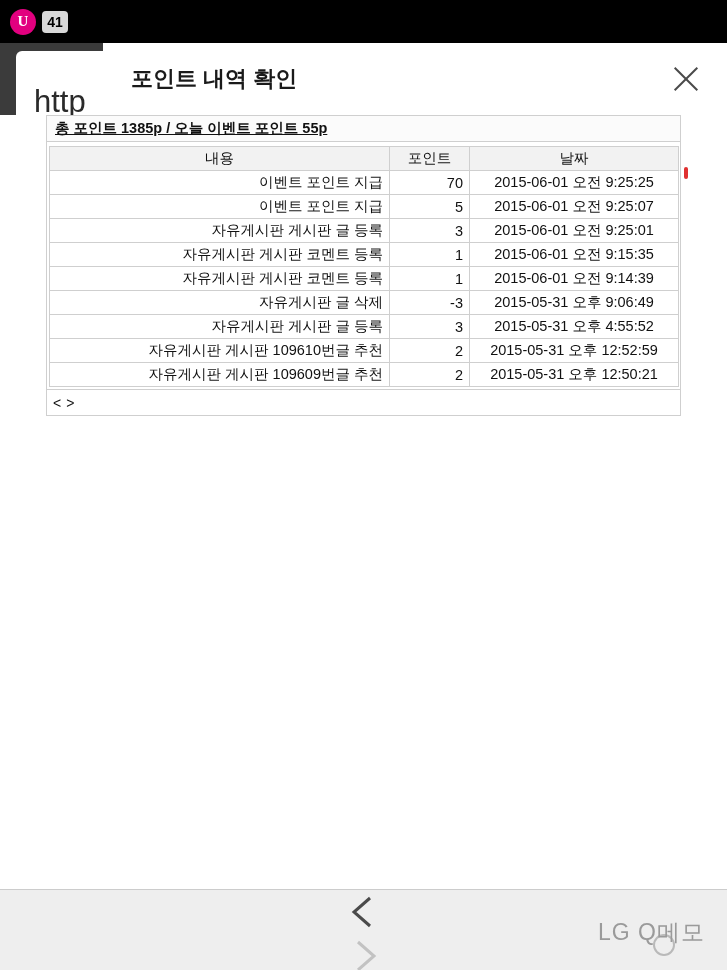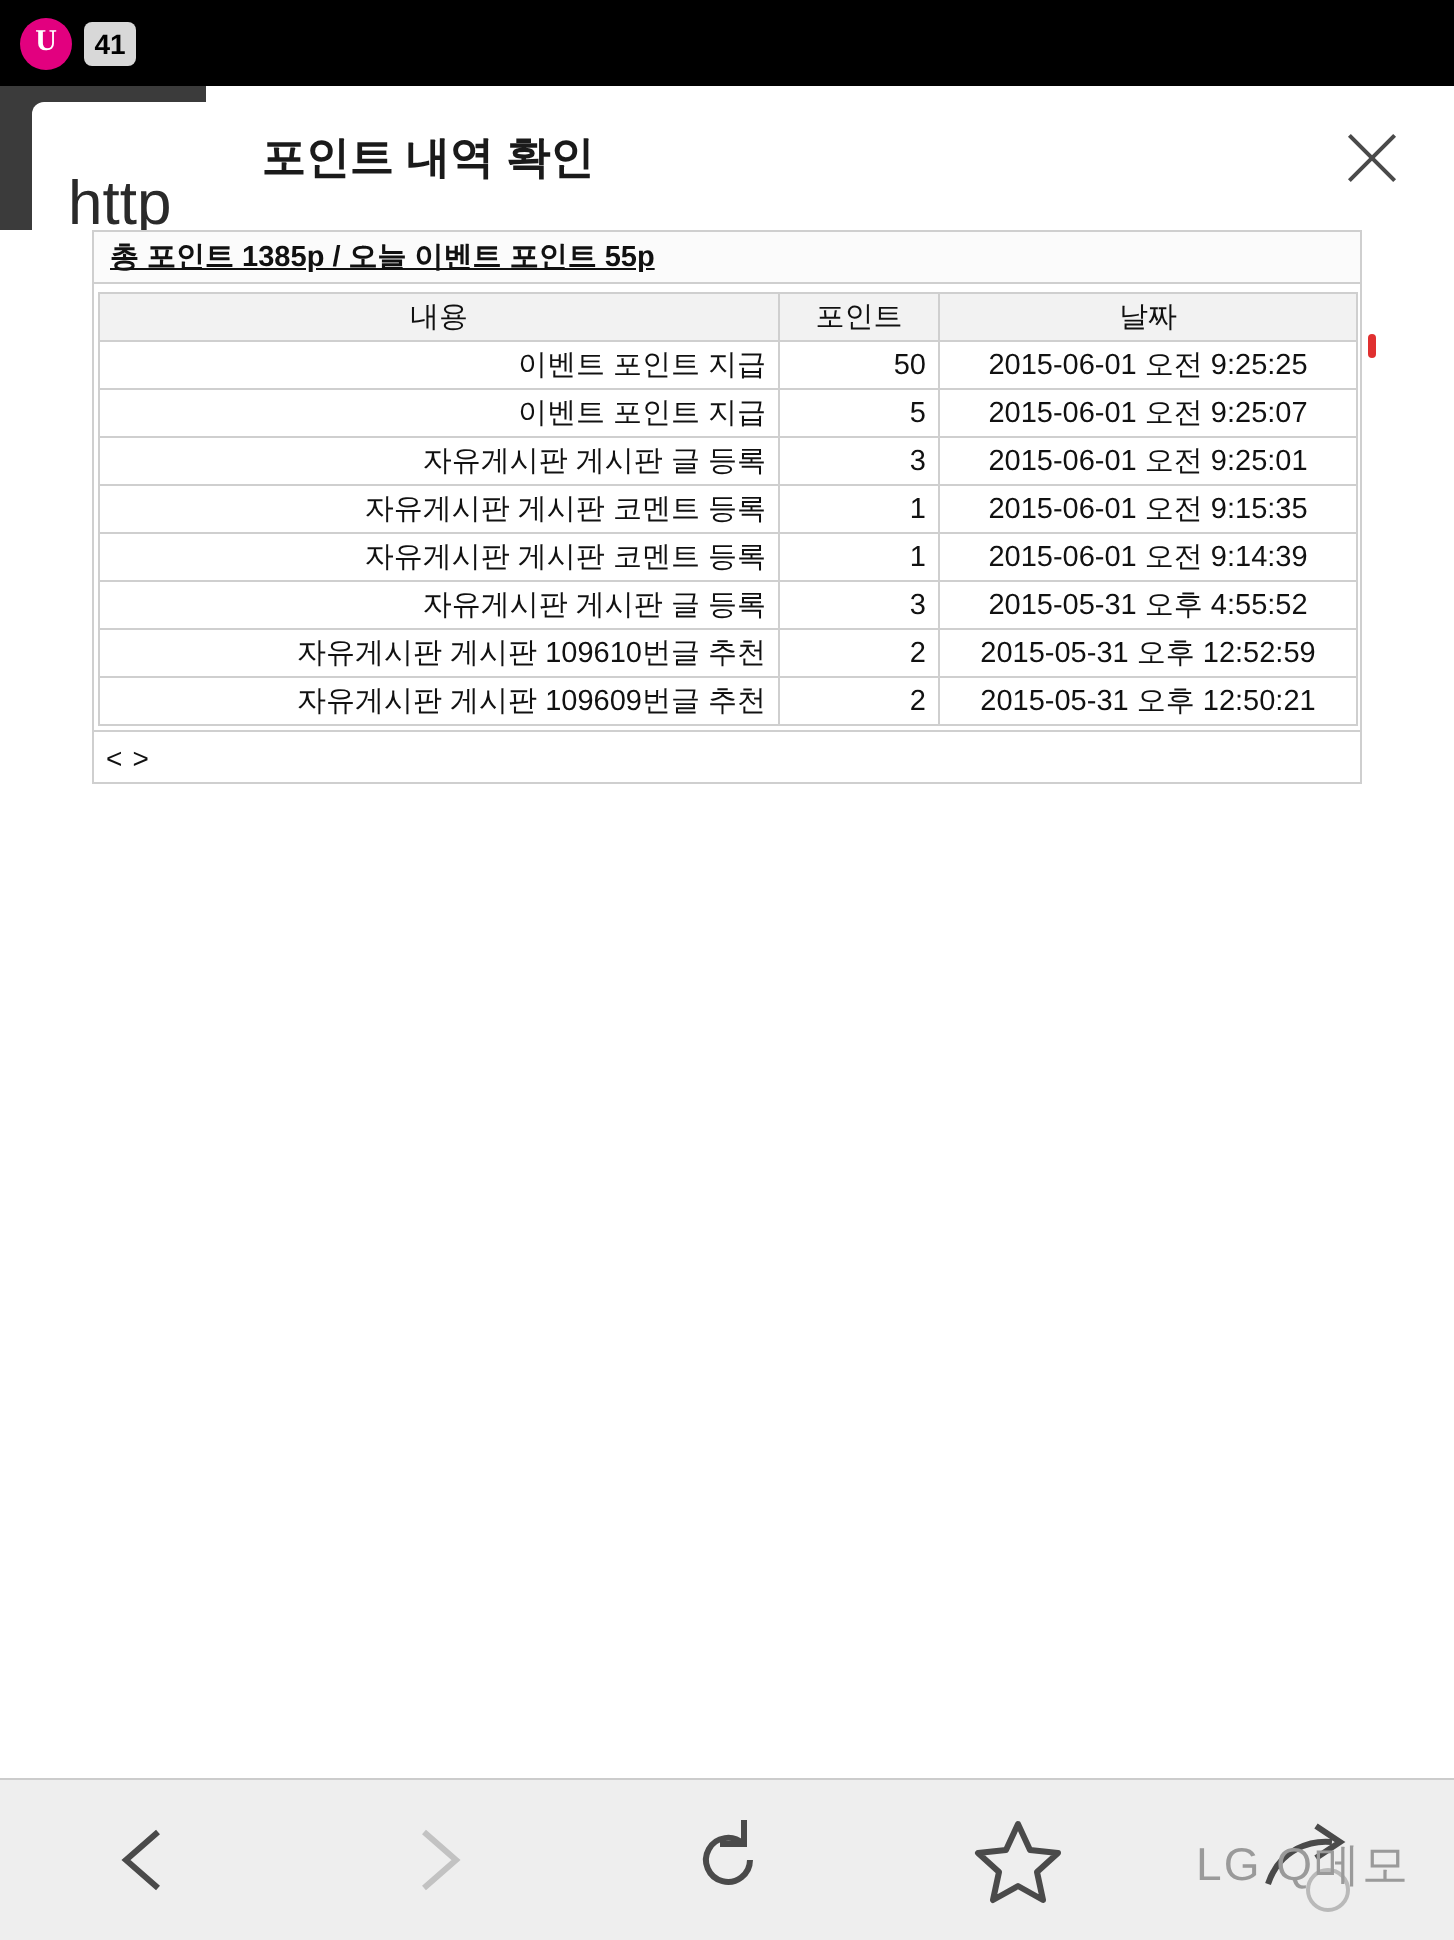--- a/index.html
+++ b/index.html
@@ -292,20 +292,21 @@
   
   .navbar {
     position: absolute;
     bottom: 0; left: 0;
     width: 727px;
     height: 80px;
     background: #eeeeee;
     border-top: 1px solid #cccccc;
     display: flex;
     align-items: center;
+    flex-direction: column;
   }
   .nav-btn {
     flex: 1;
     display: flex;
     align-items: center;
     justify-content: center;
     height: 80px;
     cursor: pointer;
   }
   .nav-btn svg { display: block; }
@@ -361,21 +362,21 @@
       <thead>
         <tr>
           <th>내용</th>
           <th>포인트</th>
           <th>날짜</th>
         </tr>
       </thead>
       <tbody>
         <tr>
           <td class="desc">이벤트 포인트 지급</td>
-          <td class="pts">50</td>
+          <td class="pts">70</td>
           <td class="date">2015-06-01 오전 9:25:25</td>
         </tr>
         <tr>
           <td class="desc">이벤트 포인트 지급</td>
           <td class="pts">5</td>
           <td class="date">2015-06-01 오전 9:25:07</td>
         </tr>
         <tr>
           <td class="desc">자유게시판 게시판 글 등록</td>
           <td class="pts">3</td>
@@ -383,20 +384,25 @@
         </tr>
         <tr>
           <td class="desc">자유게시판 게시판 코멘트 등록</td>
           <td class="pts">1</td>
           <td class="date">2015-06-01 오전 9:15:35</td>
         </tr>
         <tr>
           <td class="desc">자유게시판 게시판 코멘트 등록</td>
           <td class="pts">1</td>
           <td class="date">2015-06-01 오전 9:14:39</td>
+        </tr>
+        <tr>
+          <td class="desc">자유게시판 글 삭제</td>
+          <td class="pts">-3</td>
+          <td class="date">2015-05-31 오후 9:06:49</td>
         </tr>
         <tr>
           <td class="desc">자유게시판 게시판 글 등록</td>
           <td class="pts">3</td>
           <td class="date">2015-05-31 오후 4:55:52</td>
         </tr>
         <tr>
           <td class="desc">자유게시판 게시판 109610번글 추천</td>
           <td class="pts">2</td>
           <td class="date">2015-05-31 오후 12:52:59</td>

